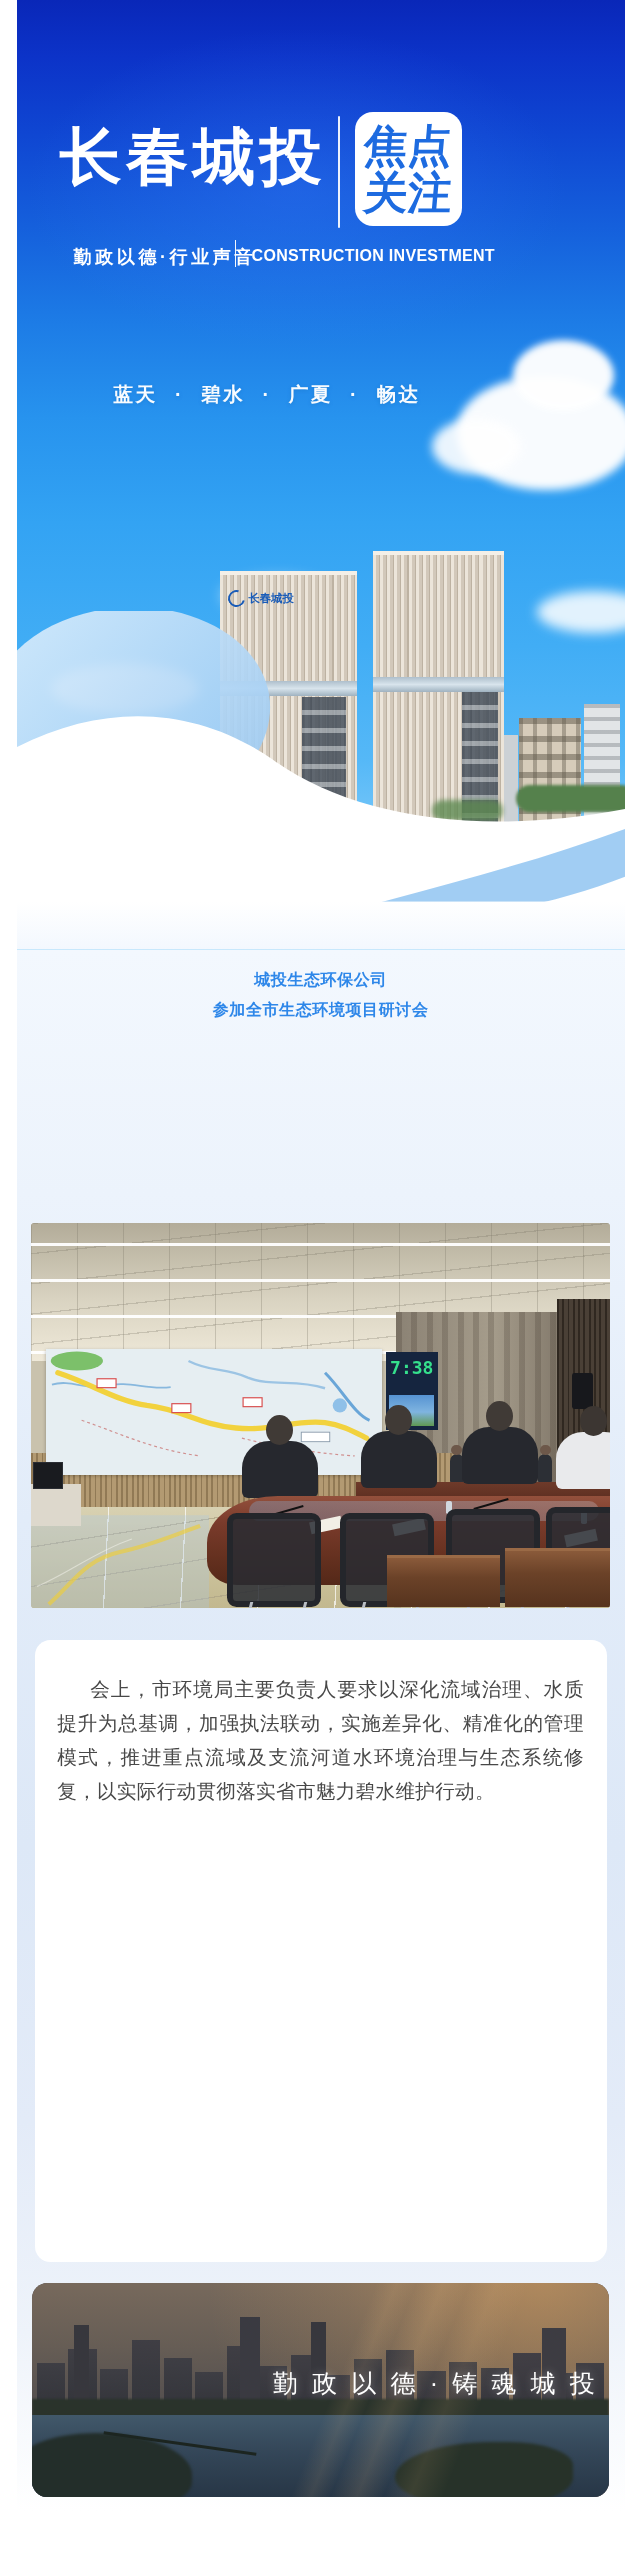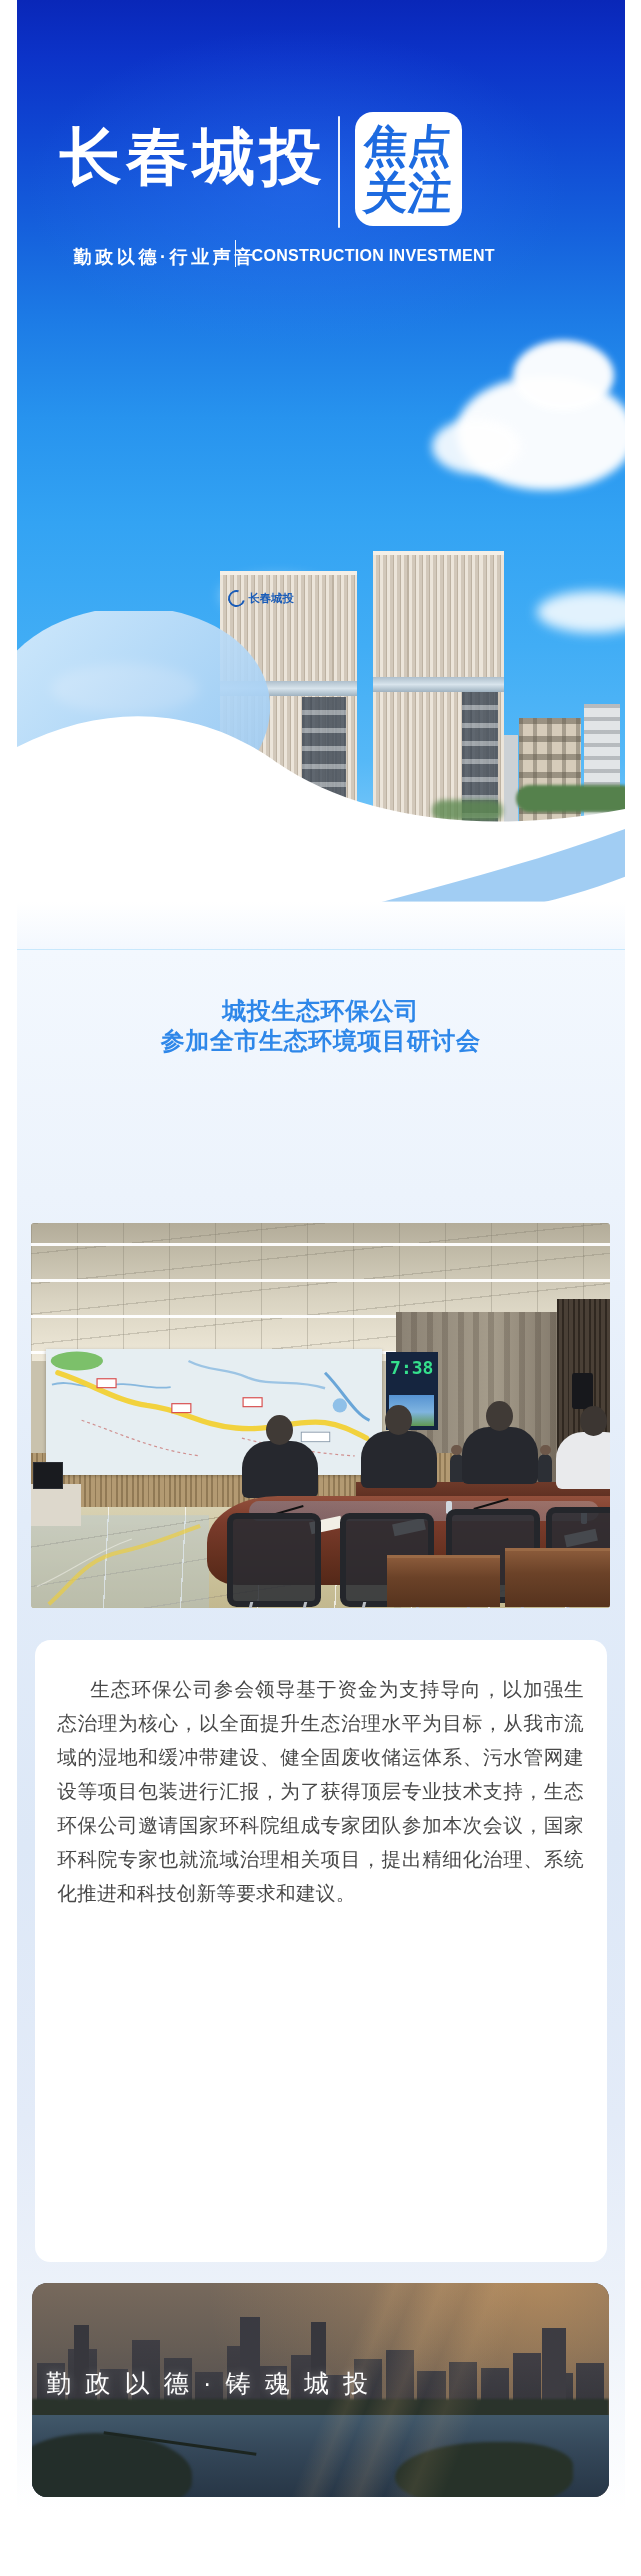--- a/index.html
+++ b/index.html
@@ -55,21 +55,21 @@
   .trees  { position:absolute; left:499px; top:785px; width:119px; height:27px; background:#55814c; border-radius:14.2px; filter:blur(1.8px); z-index:2; }
   .trees2 { position:absolute; left:415px; top:800px; width:71px; height:21.4px; background:#5e8a52; border-radius:12px; filter:blur(2.4px); opacity:.8; z-index:2; }
 
   .wave { position:absolute; left:0; top:611px; width:608px; height:338px; z-index:4; }
 
   
   .content { position:absolute; left:0; top:950px; width:608px; height:1626px;
     background:linear-gradient(180deg,#f3f8fe 0%,#ecf3fc 15%,#e2ecf9 35%,#dde8f7 55%,#e3ebf8 72%,#eef3fa 85%,#ffffff 96%); }
 
   .title { position:absolute; top:15.4px; left:0; width:100%; text-align:center; color:#2e87e9; font-weight:800;
-    font-size:24px; line-height:30px; letter-spacing:0.6px;margin-top:31px; }
+    font-size:16px; line-height:30px; letter-spacing:0.6px; }
 
   .lead-outer { position:absolute; top:105px; left:15px; width:578px; border:1.2px solid #2e7fe2; padding:4.7px; }
   .lead-inner { background:#2486ec; padding:14.2px 12px 13px; color:#ffffff; font-weight:700; font-size:21px;
     line-height:28.5px; text-indent:34px; letter-spacing:0.3px; }
 
   .photo { position:absolute; top:273px; left:14.2px; width:579px; height:385px; border-radius:3.6px; overflow:hidden; background:#c9c2ad; }
   .photo > div { position:absolute; }
   .p-ceiling { left:0; top:0; right:0; height:138px;
     background:linear-gradient(180deg,#b3ac99 0%,#d9d3c1 55%,#efe9d9 100%);
     background-image:repeating-linear-gradient(180deg,transparent 0 20px,rgba(255,255,255,.95) 20px 22.6px,transparent 22.6px 36px),
@@ -143,40 +143,41 @@
   .f-tw { background:#37373d; }
   .f-tw1 { left:42px; top:42px; width:15.4px; height:81px; }
   .f-tw2 { left:208px; top:34px; width:20px; height:88px; background:#3a3a41; }
   .f-tw3 { left:279px; top:39px; width:15.4px; height:83px; }
   .f-tw4 { left:510px; top:45px; width:24px; height:77px; background:#3d3c42; }
   .f-green { left:0; right:0; top:116px; height:20px; background:#2a332b; filter:blur(1.2px); }
   .f-water { left:0; right:0; top:132px; bottom:0; background:linear-gradient(180deg,#41586a 0%,#35485a 40%,#273646 100%); }
   .f-island-l { left:-18px; top:150px; width:178px; height:77px; background:#232e2a; border-radius:50% 60% 40% 50%; filter:blur(1.8px); }
   .f-island-r { right:36px; top:159px; width:178px; height:65px; background:#273229; border-radius:60% 40% 50% 50%; filter:blur(1.8px); }
   .f-bridge { left:71px; top:159px; width:154px; height:3px; background:#1c2520; transform:rotate(8deg); }
-  .f-slogan { left:0; width:100%; top:84px; text-align:left; color:#fff; font-size:25px; font-weight:500;
+  .f-slogan { left:0; width:100%; top:84px; text-align:right; color:#fff; font-size:25px; font-weight:500;
     letter-spacing:14.2px; text-indent:14.2px; text-shadow:0 0 8.3px rgba(255,255,255,.35); z-index:5; }
 </style>
 </head>
 <body>
 
 <div class="canvas">
   <div class="col">
 
     <div class="hero">
       <div class="brand-cn">长春城投</div>
       <div class="brand-divider"></div>
       <div class="badge">
         <span>焦点</span>
         <span>关注</span>
       </div>
       <div class="tg-cn">勤政以德·行业声音</div>
       <div class="tg-div"></div>
       <div class="tg-en">CONSTRUCTION INVESTMENT</div>
 
+      <div class="hero-slogan">蓝天 · 碧水 · 广夏 · 畅达</div>
 
       <div class="cloud c1"></div>
       <div class="cloud c1b"></div>
       <div class="cloud c1c"></div>
       <div class="cloud c3"></div>
       <div class="cloud c4"></div>
 
       <div class="tower tw-l">
         <div class="tower-logo">长春城投</div>
         <div class="glass"></div>
@@ -280,21 +281,21 @@
         <div class="p-bottle" style="left:550px; top:288px;"></div>
         <div class="p-chair" style="left:196px;"></div>
         <div class="p-chair" style="left:309px;"></div>
         <div class="p-chair" style="left:415px; top:286px;"></div>
         <div class="p-chair" style="left:515px; top:284px;"></div>
         <div class="p-desk" style="left:356px; top:332px; width:113px; height:52px;"></div>
         <div class="p-desk" style="left:474px; top:325px; width:106px; height:59px;"></div>
       </div>
 
       <div class="card">
-        <p>生态环保公司参会领导基于资金为支持导向，以加强生态治理为核心，以全面提升生态治理水平为目标，从我市流域的湿地和缓冲带建设、健全固废收储运体系、污水管网建设等项目包装进行汇报，为了获得顶层专业技术支持，生态环保公司邀请国家环科院组成专家团队参加本次会议，国家环科院专家也就流域治理相关项目，提出精细化治理、系统化推进和科技创新等要求和建议。</p>
+        <p>会上，市环境局主要负责人要求以深化流域治理、水质提升为总基调，加强执法联动，实施差异化、精准化的管理模式，推进重点流域及支流河道水环境治理与生态系统修复，以实际行动贯彻落实省市魅力碧水维护行动。</p>
       </div>
 
       <div class="footer">
         <div class="f-sky"></div>
         <div class="f-glow"></div>
         <div class="f-skyline">
           <i></i>
             <i></i>
             <i></i>
             <i></i>

